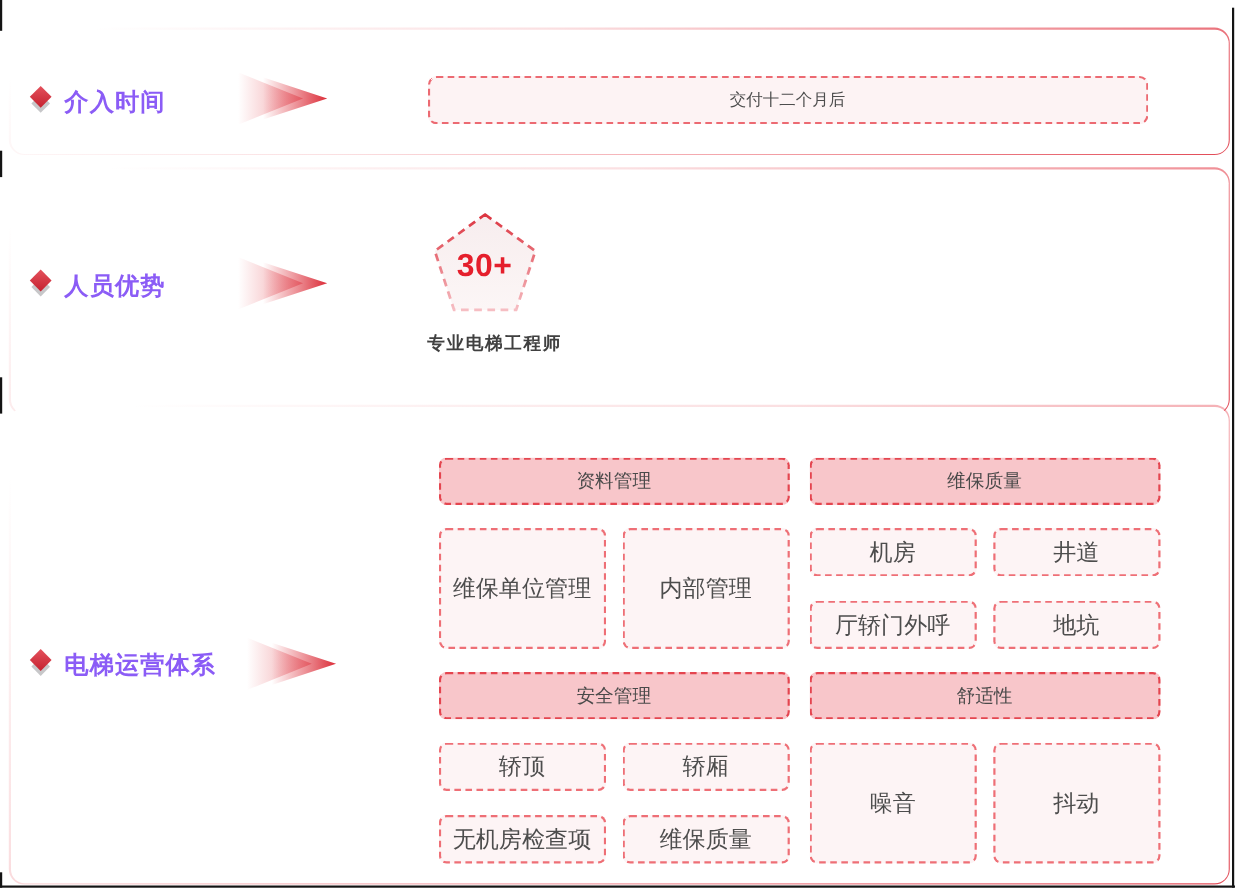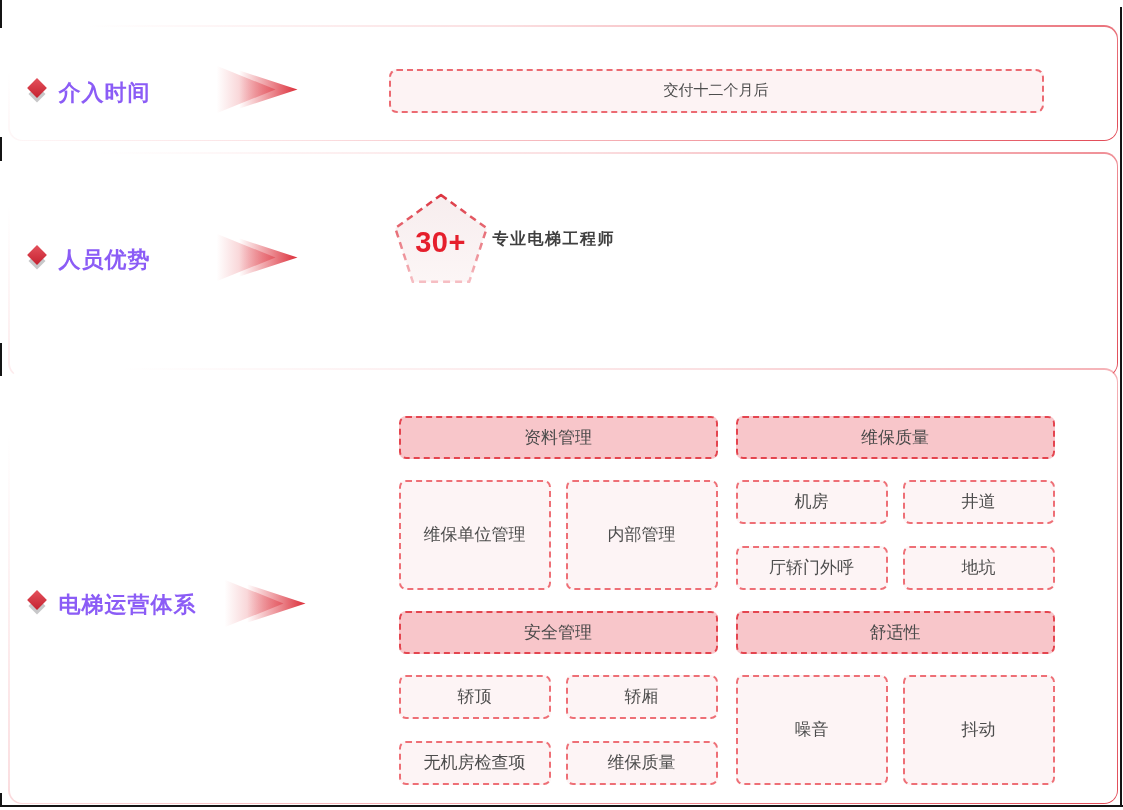--- a/index.html
+++ b/index.html
@@ -67,31 +67,31 @@
   .pill-box {
     position:absolute; left:379px; top:42px; width:655px; height:44px;
     box-sizing:border-box; border:2px dashed #ec6a72; border-radius:8px;
     background:#fdf3f4; display:flex; align-items:center; justify-content:center;
     font-size:15px; color:#4d4d4d;text-align:center;
   }
 
   
   .s2-content {
     position:absolute; left:379px; top:36px; width:655px;
-    display:flex; flex-direction:row; align-items:center;
+    display:flex; flex-direction:column; 
   }
   .penta-wrap { position:relative; width:104px; height:100px; }
   .penta-value {
     position:absolute; left:0; top:0; width:104px; height:100px;
     display:flex; align-items:center; justify-content:center;
     padding-top:6px; box-sizing:border-box;
     font-size:29px; font-weight:bold; color:#e51f2c; letter-spacing:0.5px;
   }
   .s2-caption {
-    font-size:16px; font-weight:bold; color:#404040;
+    margin-top:12px; font-size:16px; font-weight:bold; color:#404040;
     letter-spacing:1.5px;
   }
 
   
   .s3-grid { position:absolute; left:389px; top:46px; width:656px; }
   .grid-row { display:flex; gap:18px; }
   .grid-row + .grid-row { margin-top:21px; }
   .group { width:319px; box-sizing:border-box; }
   .group-header {
     height:43px; box-sizing:border-box;
@@ -99,21 +99,21 @@
     display:flex; align-items:center; justify-content:center;
     font-size:17px; color:#4a4a4a;
   }
   .group-body {
     margin-top:21px; display:grid; grid-template-columns:1fr 1fr;
     column-gap:15px; row-gap:22px;
   }
   .item {
     box-sizing:border-box; border:2px dashed #ee6f76; border-radius:7px;
     background:#fdf4f5; display:flex; align-items:center; justify-content:center;
-    font-size:17px; color:#4d4d4d; text-align:center; height:44px;
+    font-size:21px; color:#4d4d4d; text-align:center; height:44px;
   }
   .item.tall { height:110px; }
 </style>
 </head>
 <body>
 
 <div class="page">
 
   <div class="frame frame-left-a"></div>
   <div class="frame frame-left-b"></div>

